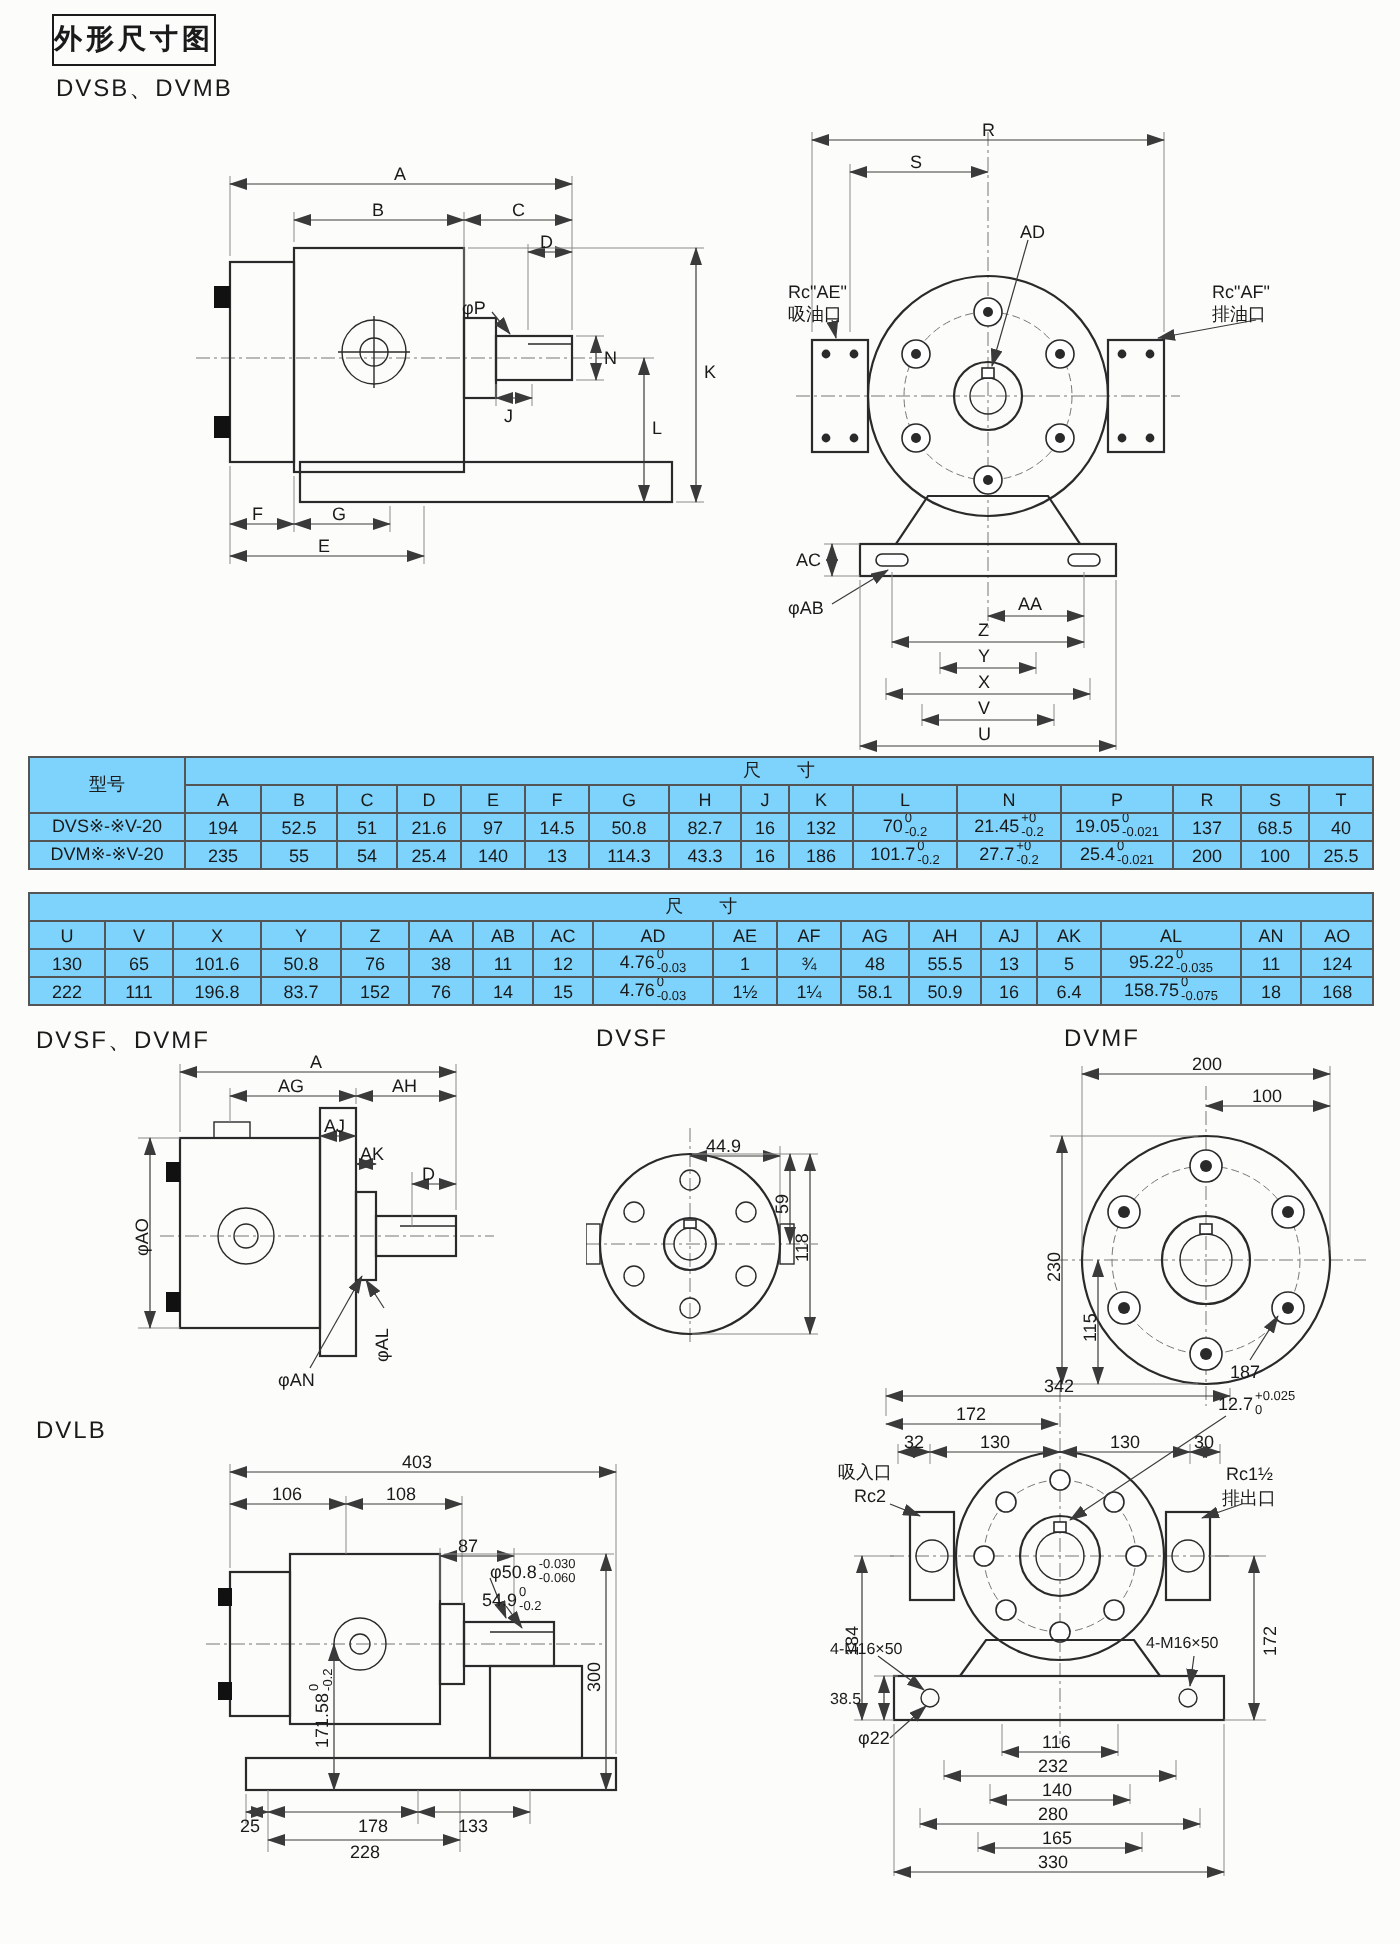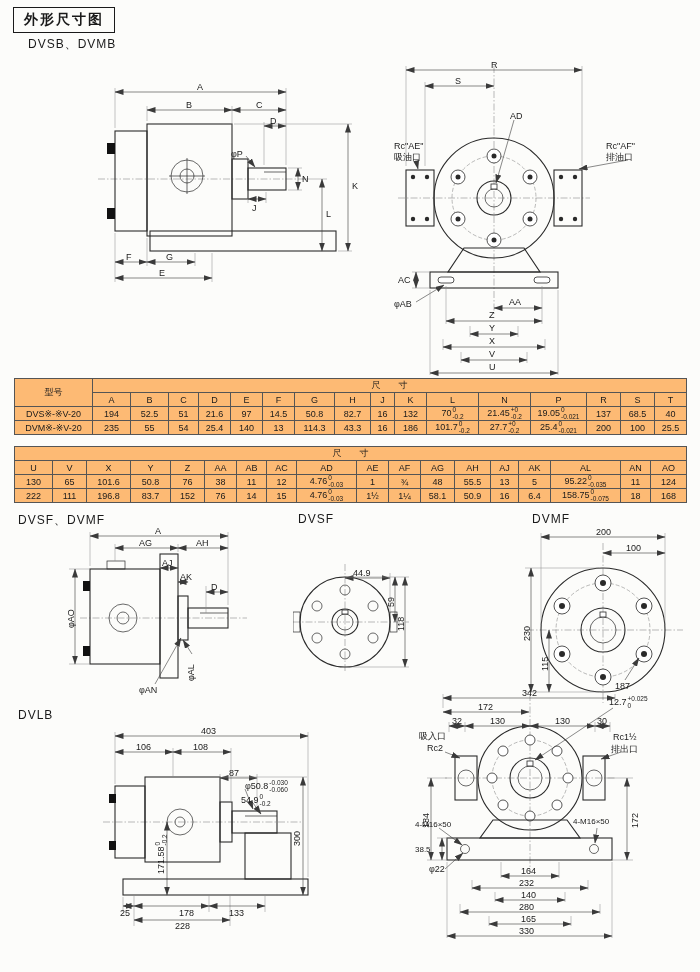--- a/index.html
+++ b/index.html
@@ -1,26 +1,26 @@
 <!DOCTYPE html>
 <html><head>
 <meta charset="utf-8">
 <style>
   html,body{margin:0;padding:0}
   body{font-family:"Liberation Sans","DejaVu Sans",sans-serif;background:#efefed}
   .page{position:relative;width:700px;height:972px;background:#fcfcfa;color:#1a1a1a;overflow:hidden;margin:0 auto}
-  .title-box{position:absolute;left:13px;top:7px;border:1.5px solid #1a1a1a;padding:3px 10px;font-size:14px;font-weight:bold;letter-spacing:2px}
+  .title-box{position:absolute;left:26px;top:7px;border:1.5px solid #1a1a1a;padding:3px 0;font-size:14px;font-weight:bold;letter-spacing:2px}
   .sec{position:absolute;font-size:12px;letter-spacing:1px}
   .drawing{position:absolute}
   .drawing svg{position:absolute;left:0;top:0}
   .lbl{position:absolute;font-size:9px;line-height:1;white-space:nowrap}
   .lbl.sm{font-size:8px}
   .rot{transform:rotate(-90deg);transform-origin:0 0}
   .tol{display:inline-flex;flex-direction:column;font-size:6.5px;line-height:6.5px;text-align:left;vertical-align:middle;margin-left:1px}
-  table.dims{position:absolute;border-collapse:collapse;table-layout:fixed;font-size:9px;background:#fdba74}
+  table.dims{position:absolute;border-collapse:collapse;table-layout:fixed;font-size:9px;background:#7dd3fc}
   table.dims td{border:1px solid #555;text-align:center;vertical-align:middle;height:13px;padding:0 1px;overflow:hidden}
   .geo{fill:none;stroke:#2a2a2a;stroke-width:1.1}
   .geo2{fill:none;stroke:#2a2a2a;stroke-width:0.7}
   .fillb{fill:#111}
   .dim{stroke:#3a3a3a;stroke-width:0.6;fill:none}
   .ext{stroke:#8a8a8a;stroke-width:0.5}
   .cl{stroke:#777;stroke-width:0.5;stroke-dasharray:7 2 1.5 2;fill:none}
   .bc{fill:none;stroke:#777;stroke-width:0.5;stroke-dasharray:4 2}
   .bolt{fill:#fff;stroke:#2a2a2a;stroke-width:0.8}
   .boltc{fill:#2a2a2a}
@@ -696,21 +696,21 @@
     <span class="lbl" style="left:4px;top:44px">吸入口</span>
     <span class="lbl" style="left:12px;top:56px">Rc2</span>
     <span class="lbl" style="left:198px;top:45px">Rc1½</span>
     <span class="lbl" style="left:196px;top:57px">排出口</span>
     <span class="lbl rot" style="left:7px;top:140px">184</span>
     <span class="lbl sm" style="left:0px;top:158px">38.5</span>
     <span class="lbl rot" style="left:216px;top:140px">172</span>
     <span class="lbl sm" style="left:0px;top:133px">4-M16×50</span>
     <span class="lbl sm" style="left:158px;top:130px">4-M16×50</span>
     <span class="lbl" style="left:14px;top:177px">φ22</span>
-    <span class="lbl" style="left:106px;top:179px">164</span>
+    <span class="lbl" style="left:106px;top:179px">116</span>
     <span class="lbl" style="left:104px;top:191px">232</span>
     <span class="lbl" style="left:106px;top:203px">140</span>
     <span class="lbl" style="left:104px;top:215px">280</span>
     <span class="lbl" style="left:106px;top:227px">165</span>
     <span class="lbl" style="left:104px;top:239px">330</span>
   </div>
 
 </div>
 
 </body></html>

